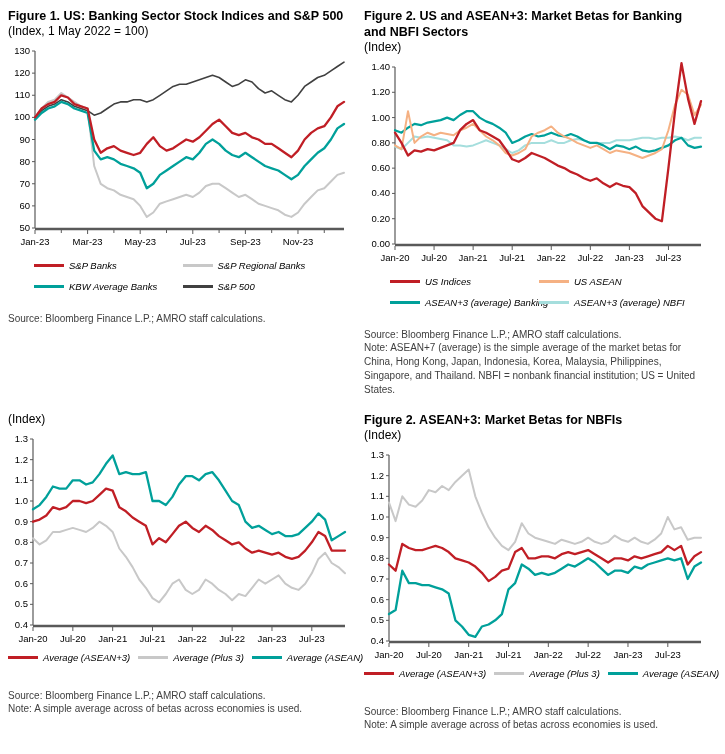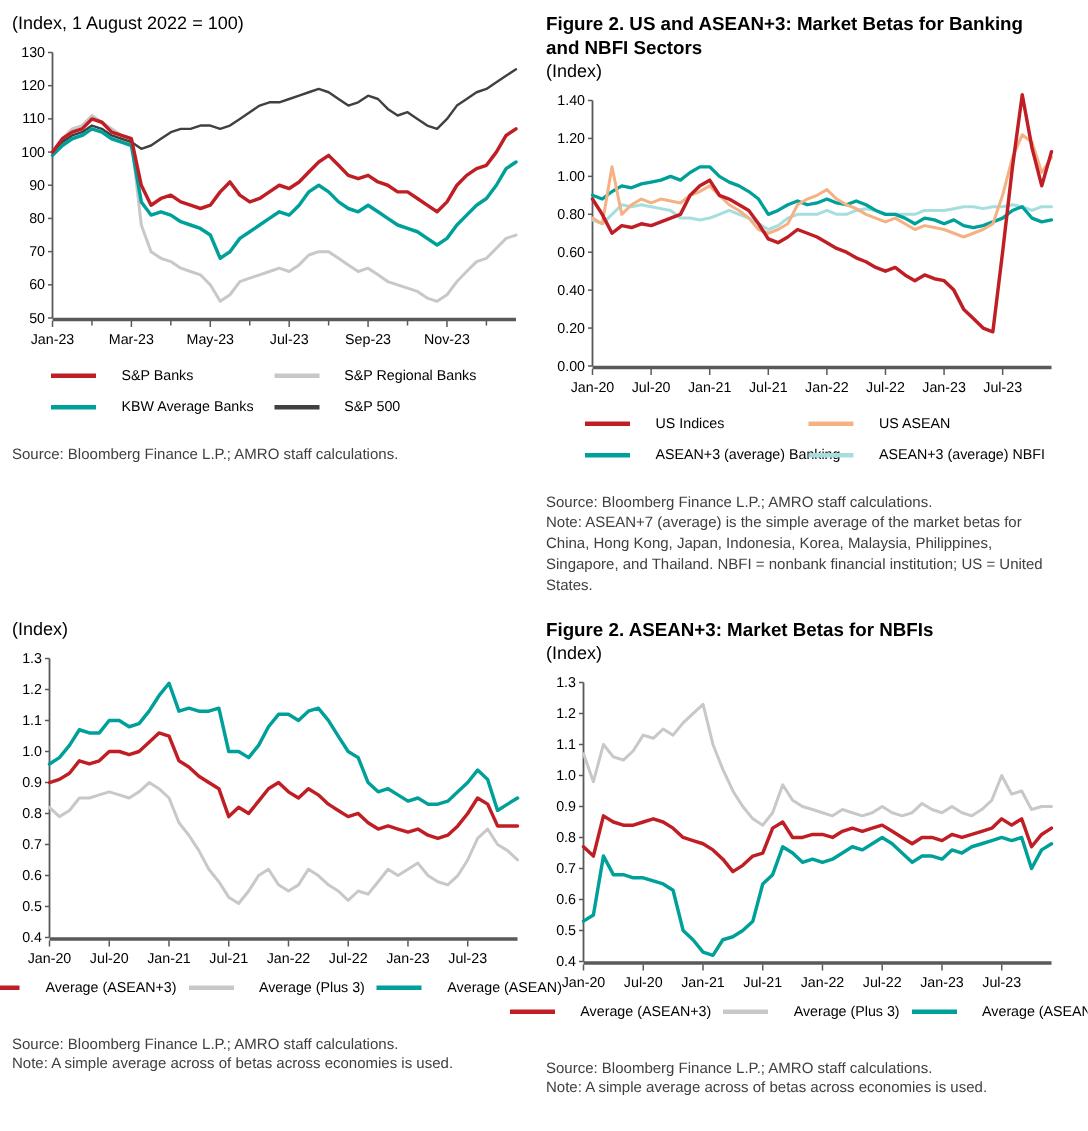--- a/index.html
+++ b/index.html
@@ -16,35 +16,36 @@
   }
   .fig { display:flex; flex-direction:column; padding-right:14px; box-sizing:border-box; }
   .fig-title { font-weight:bold; font-size:12.5px; line-height:1.28; }
   .fig-subtitle { font-size:12px; line-height:1.3; margin-bottom:3px; }
   .chart-box { flex:0 0 auto; }
   .legend { font-size:9.5px; }
   .legend-2col {
     display:grid; grid-template-columns:47% 53%;
     row-gap:10px; padding-left:26px; margin-top:8px;
   }
-  .legend-row { display:flex; justify-content:center; gap:8px; margin-top:3px; }
-  .legend-item { display:flex; align-items:center; gap:17px; white-space:nowrap; }
+  .legend-row { display:flex; justify-content:flex-start; gap:8px; margin-top:3px; }
+  .legend-item { display:flex; align-items:center; gap:5px; white-space:nowrap;font-style:italic; }
   .legend-swatch { display:inline-block; width:30px; height:3px; flex:0 0 auto; }
   .source-block { font-size:10px; line-height:1.38; color:#404040; }
   .gap-row1 { margin-top:20px; }
   .gap-row2 { margin-top:26px; }
   .note-text { white-space:pre-line; }
 </style>
 </head>
 <body>
 
 <div class="page">
 
   <div class="fig">
-    <div class="fig-subtitle">(Index, 1 August 2022 = 100)</div>
+    <div class="fig-title">Figure 1. US: Banking Sector Stock Indices and S&amp;P 500</div>
+    <div class="fig-subtitle">(Index, 1 May 2022 = 100)</div>
     <div class="chart-box"><svg width="342" height="205" viewBox="0 0 342 205" style="overflow:visible">
           <line x1="24" y1="185" x2="27" y2="185" stroke="#595959" stroke-width="1"></line>
           <text x="22" y="188" font-size="9.5" text-anchor="end" fill="#000">50</text>
           <line x1="24" y1="162.875" x2="27" y2="162.875" stroke="#595959" stroke-width="1"></line>
           <text x="22" y="165.875" font-size="9.5" text-anchor="end" fill="#000">60</text>
           <line x1="24" y1="140.75" x2="27" y2="140.75" stroke="#595959" stroke-width="1"></line>
           <text x="22" y="143.75" font-size="9.5" text-anchor="end" fill="#000">70</text>
           <line x1="24" y1="118.625" x2="27" y2="118.625" stroke="#595959" stroke-width="1"></line>
           <text x="22" y="121.625" font-size="9.5" text-anchor="end" fill="#000">80</text>
           <line x1="24" y1="96.5" x2="27" y2="96.5" stroke="#595959" stroke-width="1"></line>

